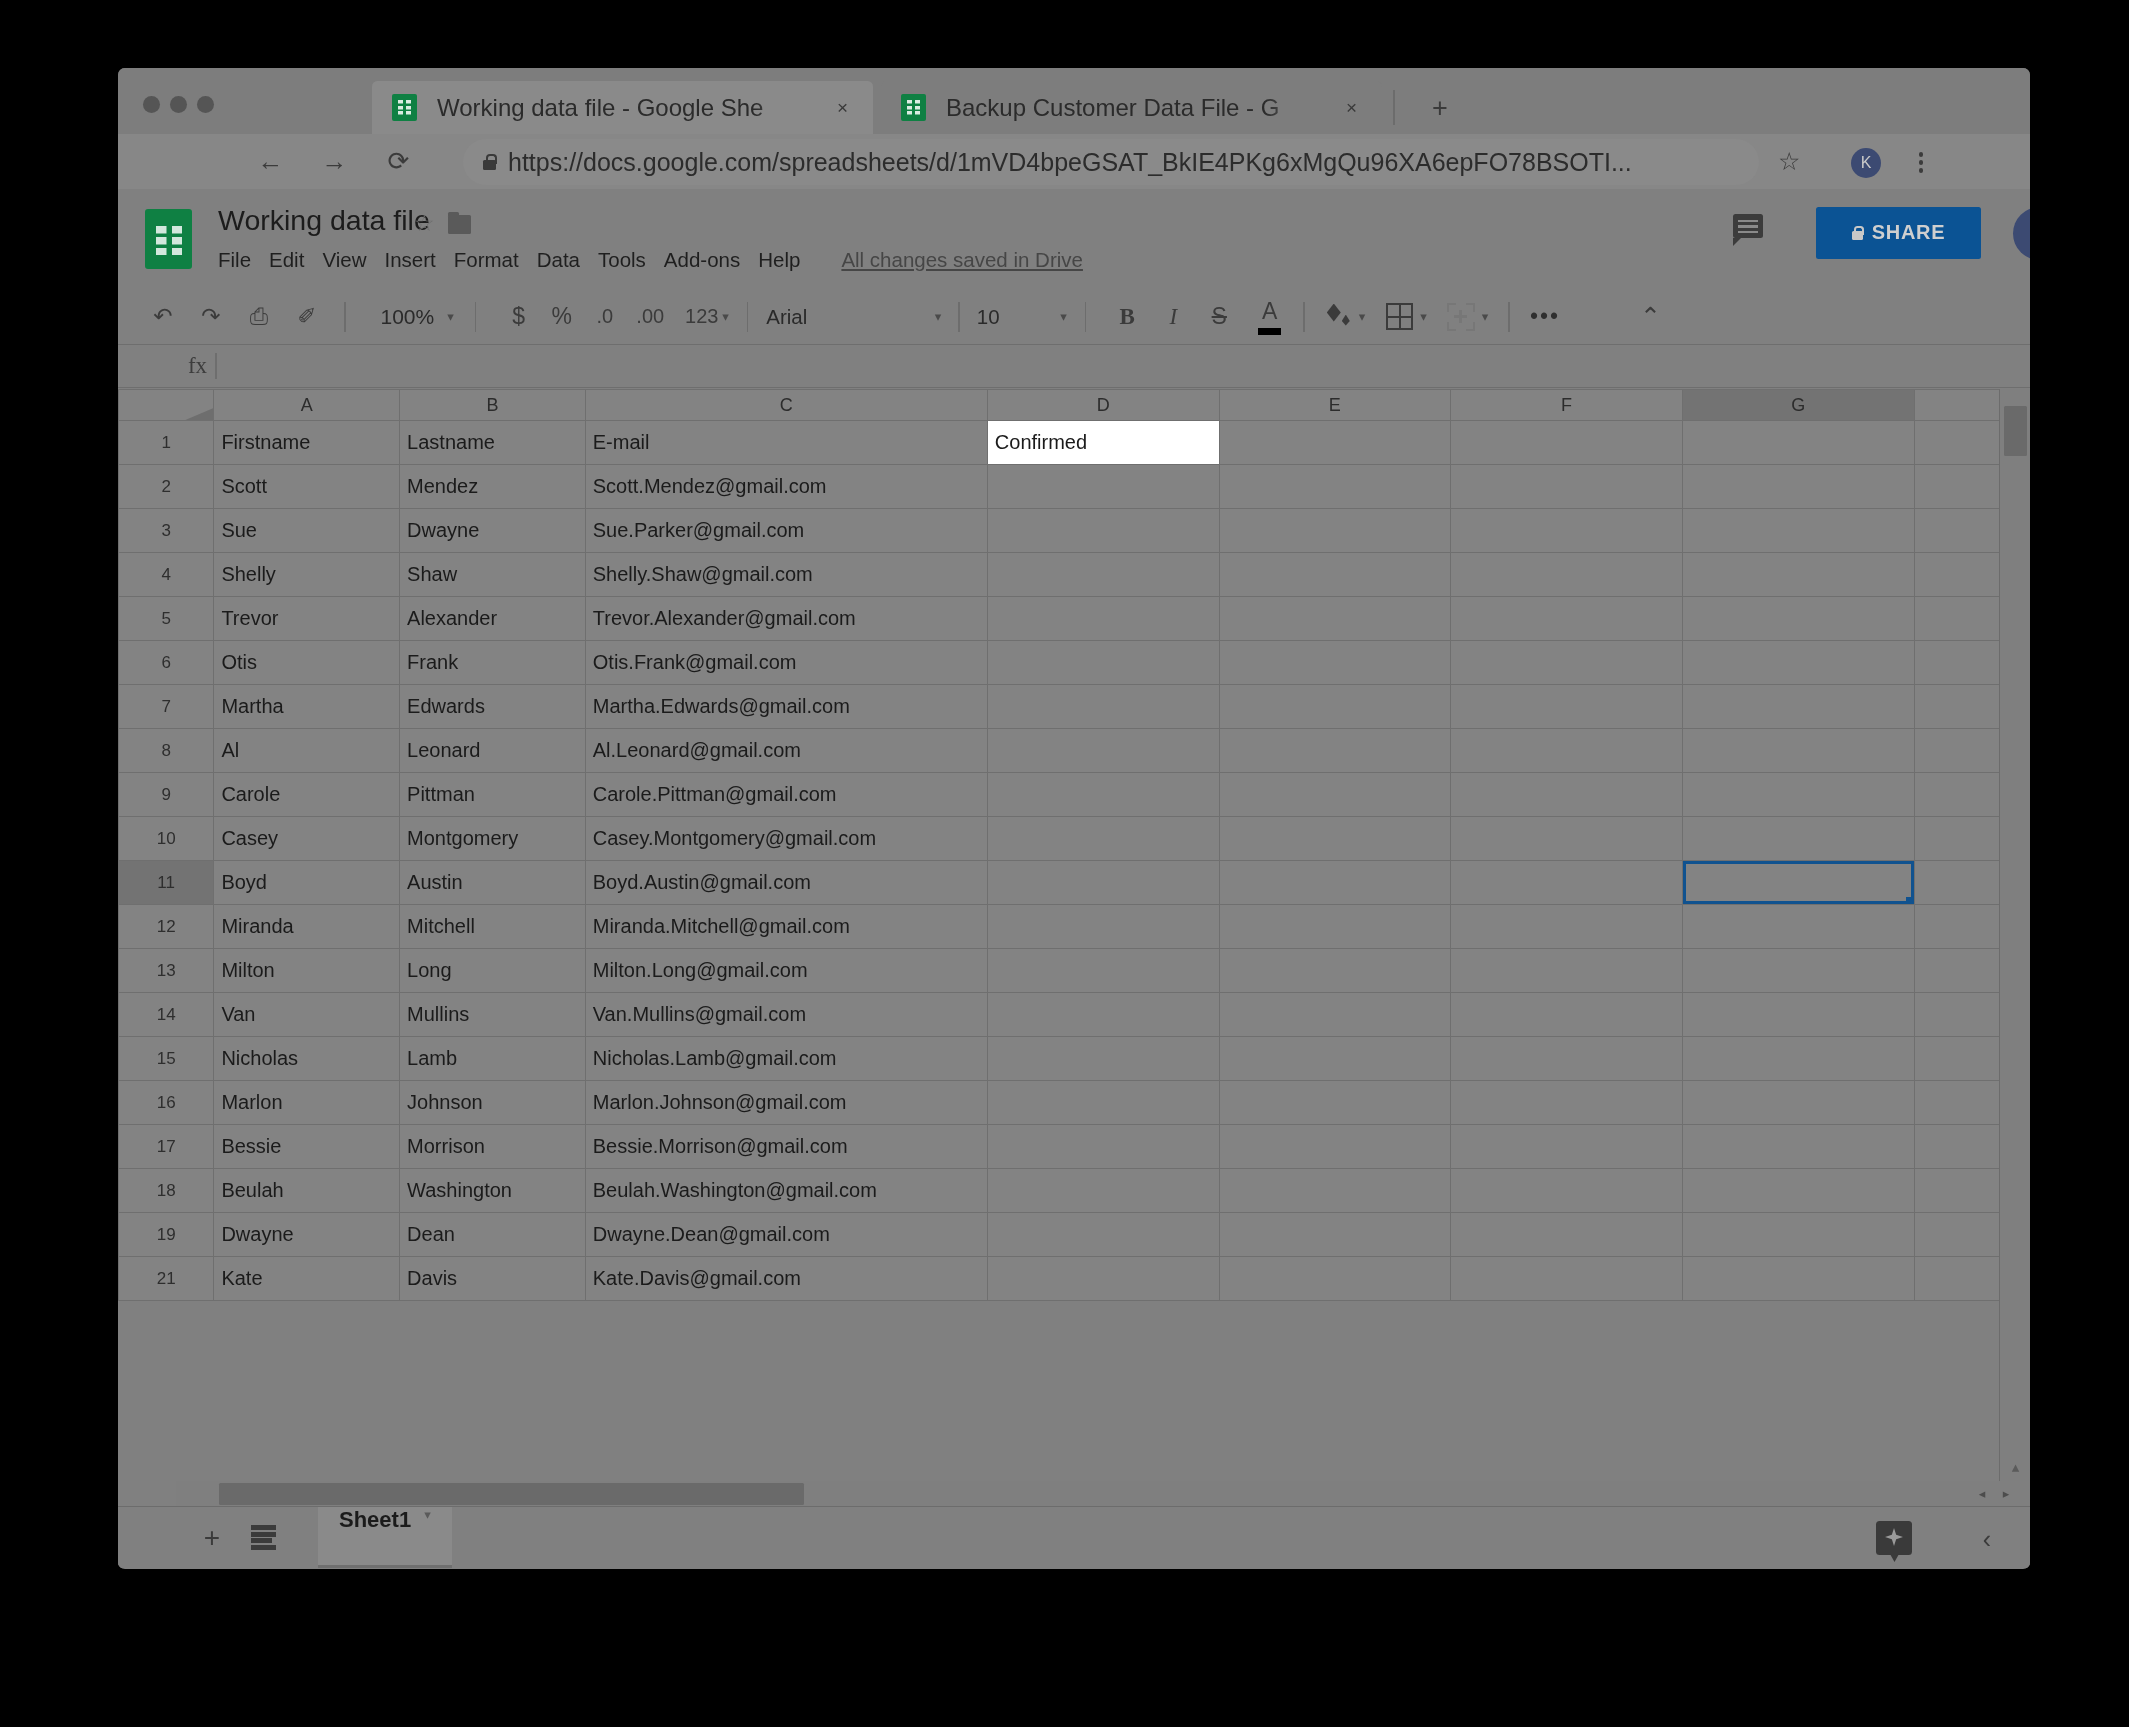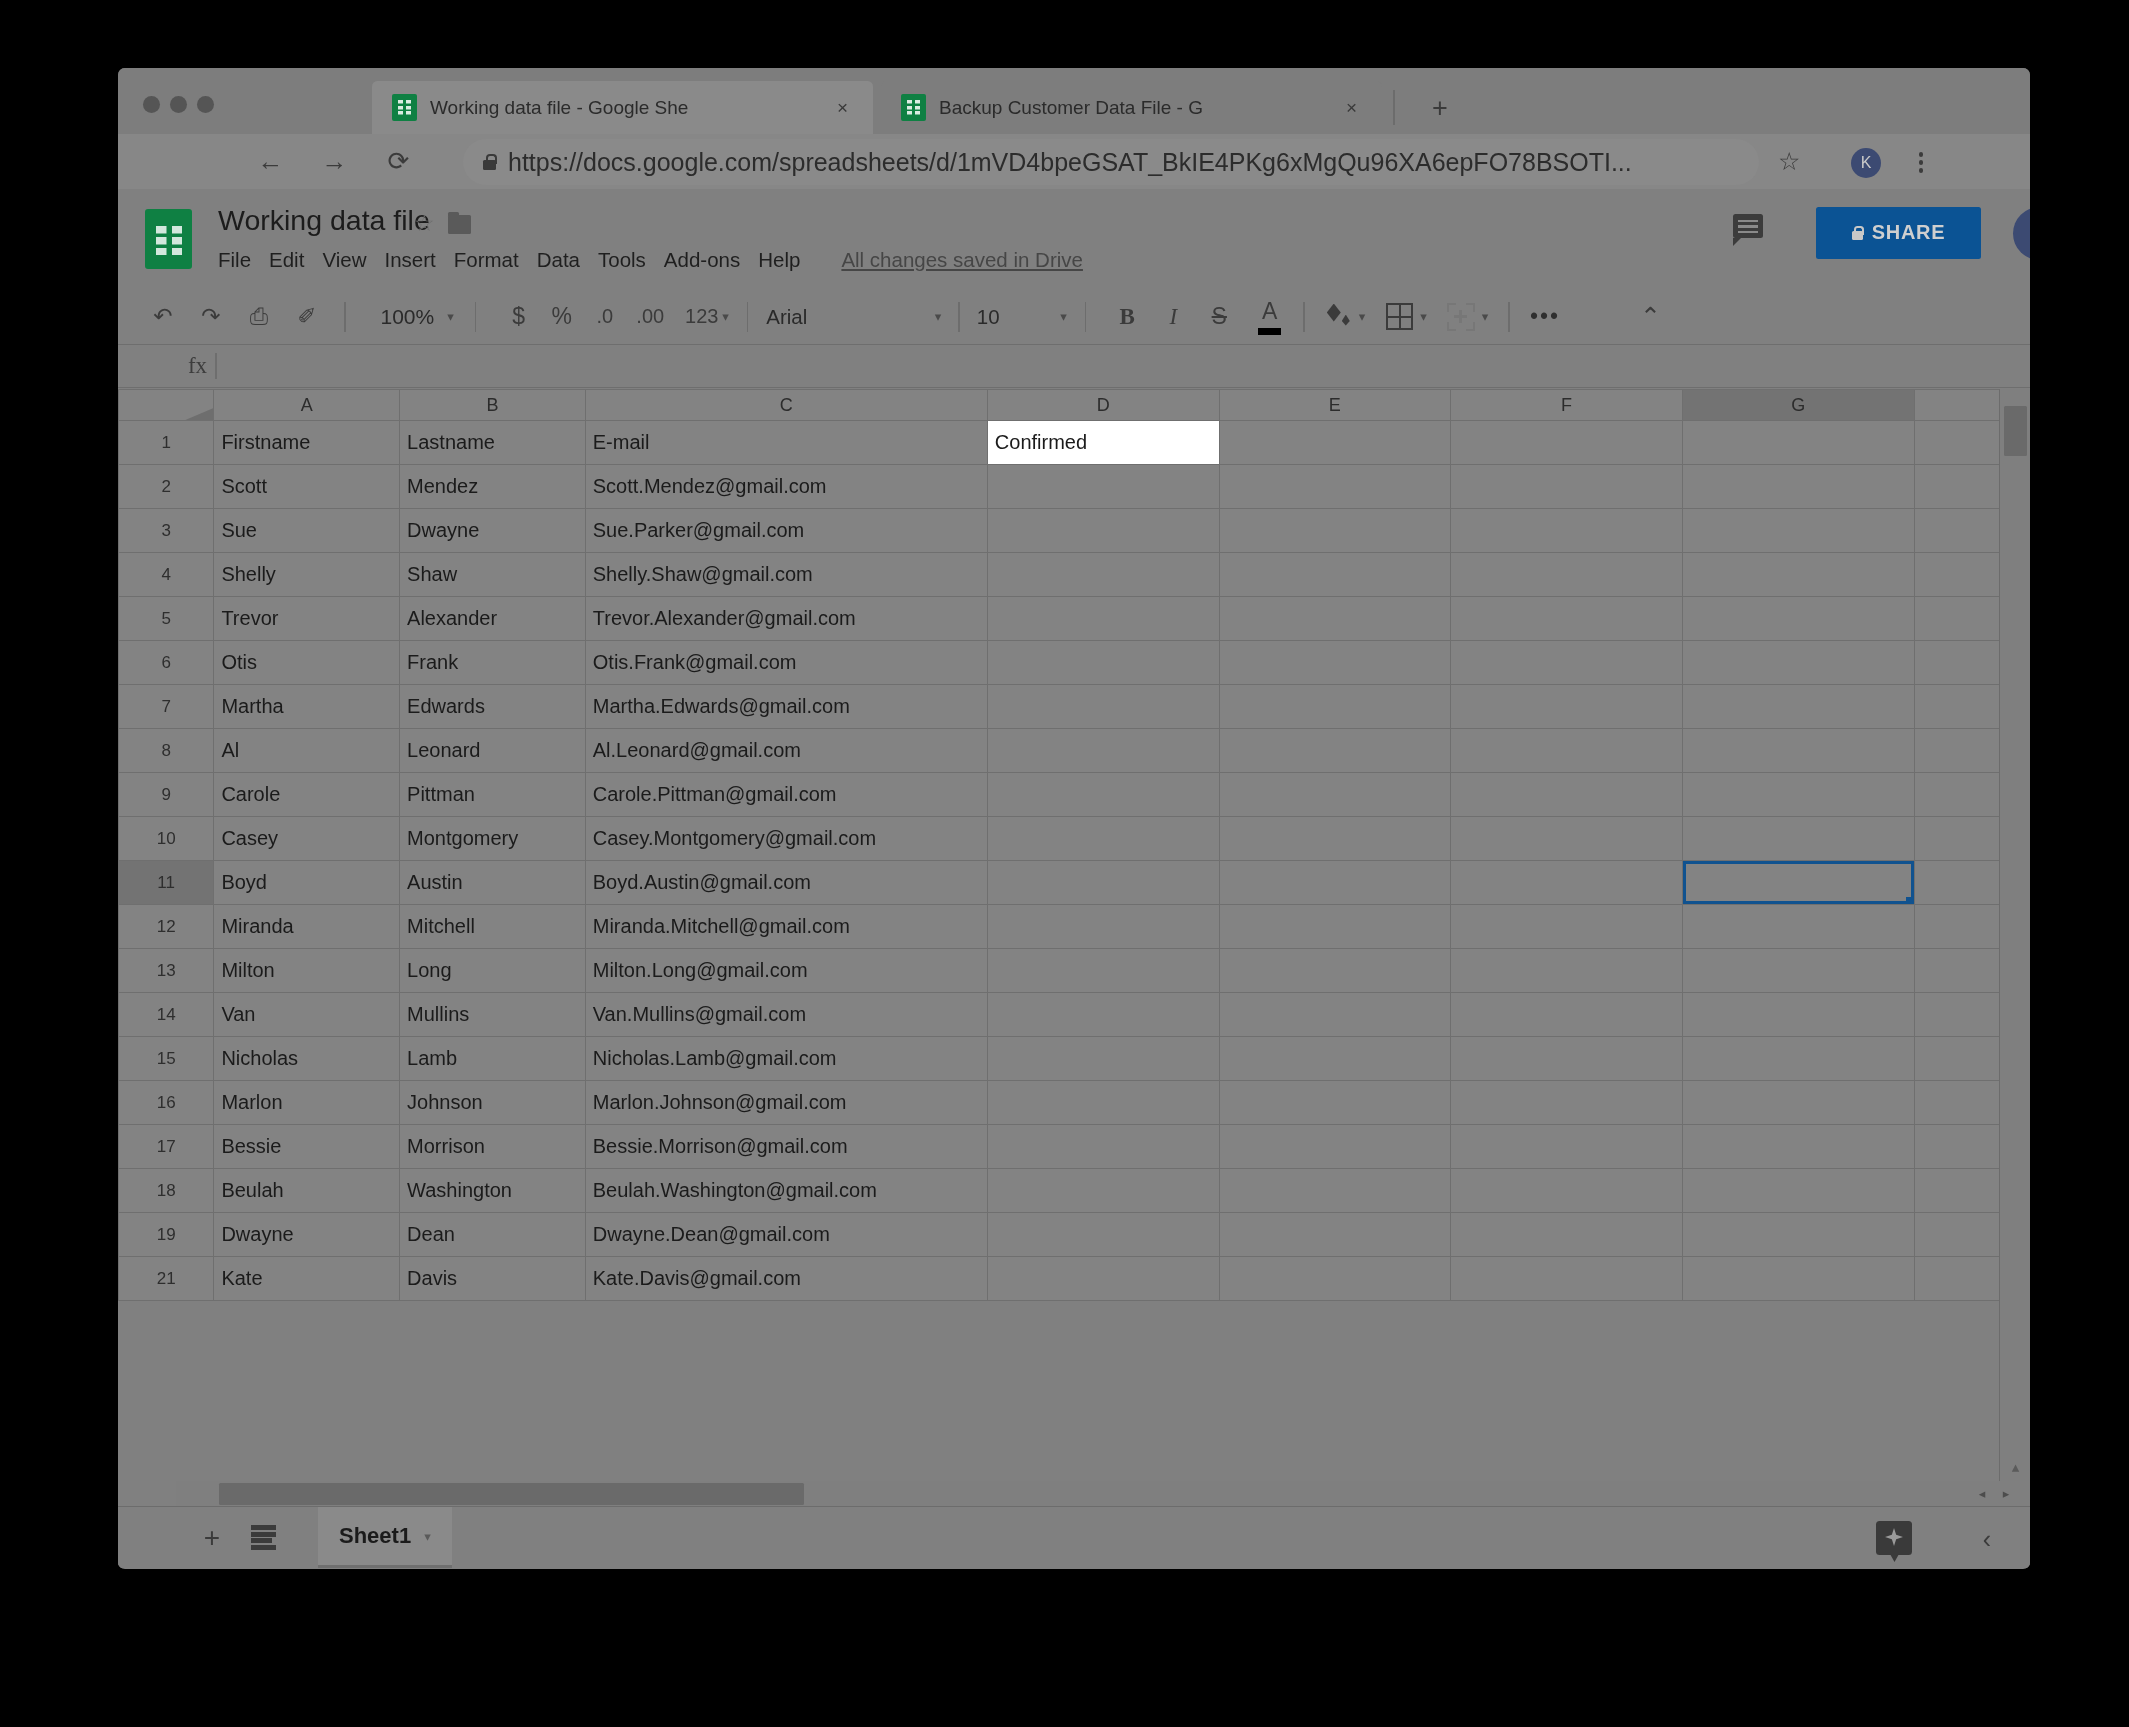--- a/index.html
+++ b/index.html
@@ -63,21 +63,21 @@
     background:
       linear-gradient(#ffffff,#ffffff) 0 0/5px 3.5px no-repeat,
       linear-gradient(#ffffff,#ffffff) 8px 0/5px 3.5px no-repeat,
       linear-gradient(#ffffff,#ffffff) 0 5.5px/5px 3.5px no-repeat,
       linear-gradient(#ffffff,#ffffff) 8px 5.5px/5px 3.5px no-repeat,
       linear-gradient(#ffffff,#ffffff) 0 11px/5px 3.5px no-repeat,
       linear-gradient(#ffffff,#ffffff) 8px 11px/5px 3.5px no-repeat;
     opacity:.85;
   }
   .tab-title {
-    margin-left: 13px; font-size: 19px; color: #2b2b2b;
+    margin-left: 20px; font-size: 24px; color: #2b2b2b;
     white-space: nowrap; overflow: hidden;
     width: 370px;
     -webkit-mask-image: linear-gradient(90deg,#000 86%,transparent 100%);
             mask-image: linear-gradient(90deg,#000 86%,transparent 100%);
   }
   .tab-close {
     position: absolute; right: 21px; top: 17px;
     width: 19px; height: 19px; color: #3a3a3a;
     font-size: 19px; line-height: 19px; text-align: center;
   }
@@ -381,21 +381,21 @@
     display:flex; flex-direction:column; justify-content:space-between;
   }
   #all-sheets i{display:block;height:5px;background:#3b3b3b;}
   #all-sheets i:nth-child(1){width:25px}
   #all-sheets i:nth-child(2){width:25px}
   #all-sheets i:nth-child(3){width:21px}
   #all-sheets i:nth-child(4){width:25px}
   #sheet-tab {
     margin-left: 42px; height: 100%;
     background: #8a8a8a; padding: 0 21px; flex:none;
-    display: flex; align-items: center; gap: 13px;
+    display: flex; align-items: flex-start; gap: 13px;
     border-bottom: 3px solid #6f6f6f;
   }
   #sheet-tab-name { font-size: 22px; color: #1b1b1b; font-weight: bold; }
   #sheet-tab-caret { font-size: 13px; color: #5a5a5a; }
   #explore {
     position: absolute; right: 118px; top: 14px;
     width: 36px; height: 34px; background: #3a3a3a; border-radius: 3.5px;
   }
   #explore::after{
     content:""; position:absolute; left:14px; bottom:-7px; width:9px;height:8px;

